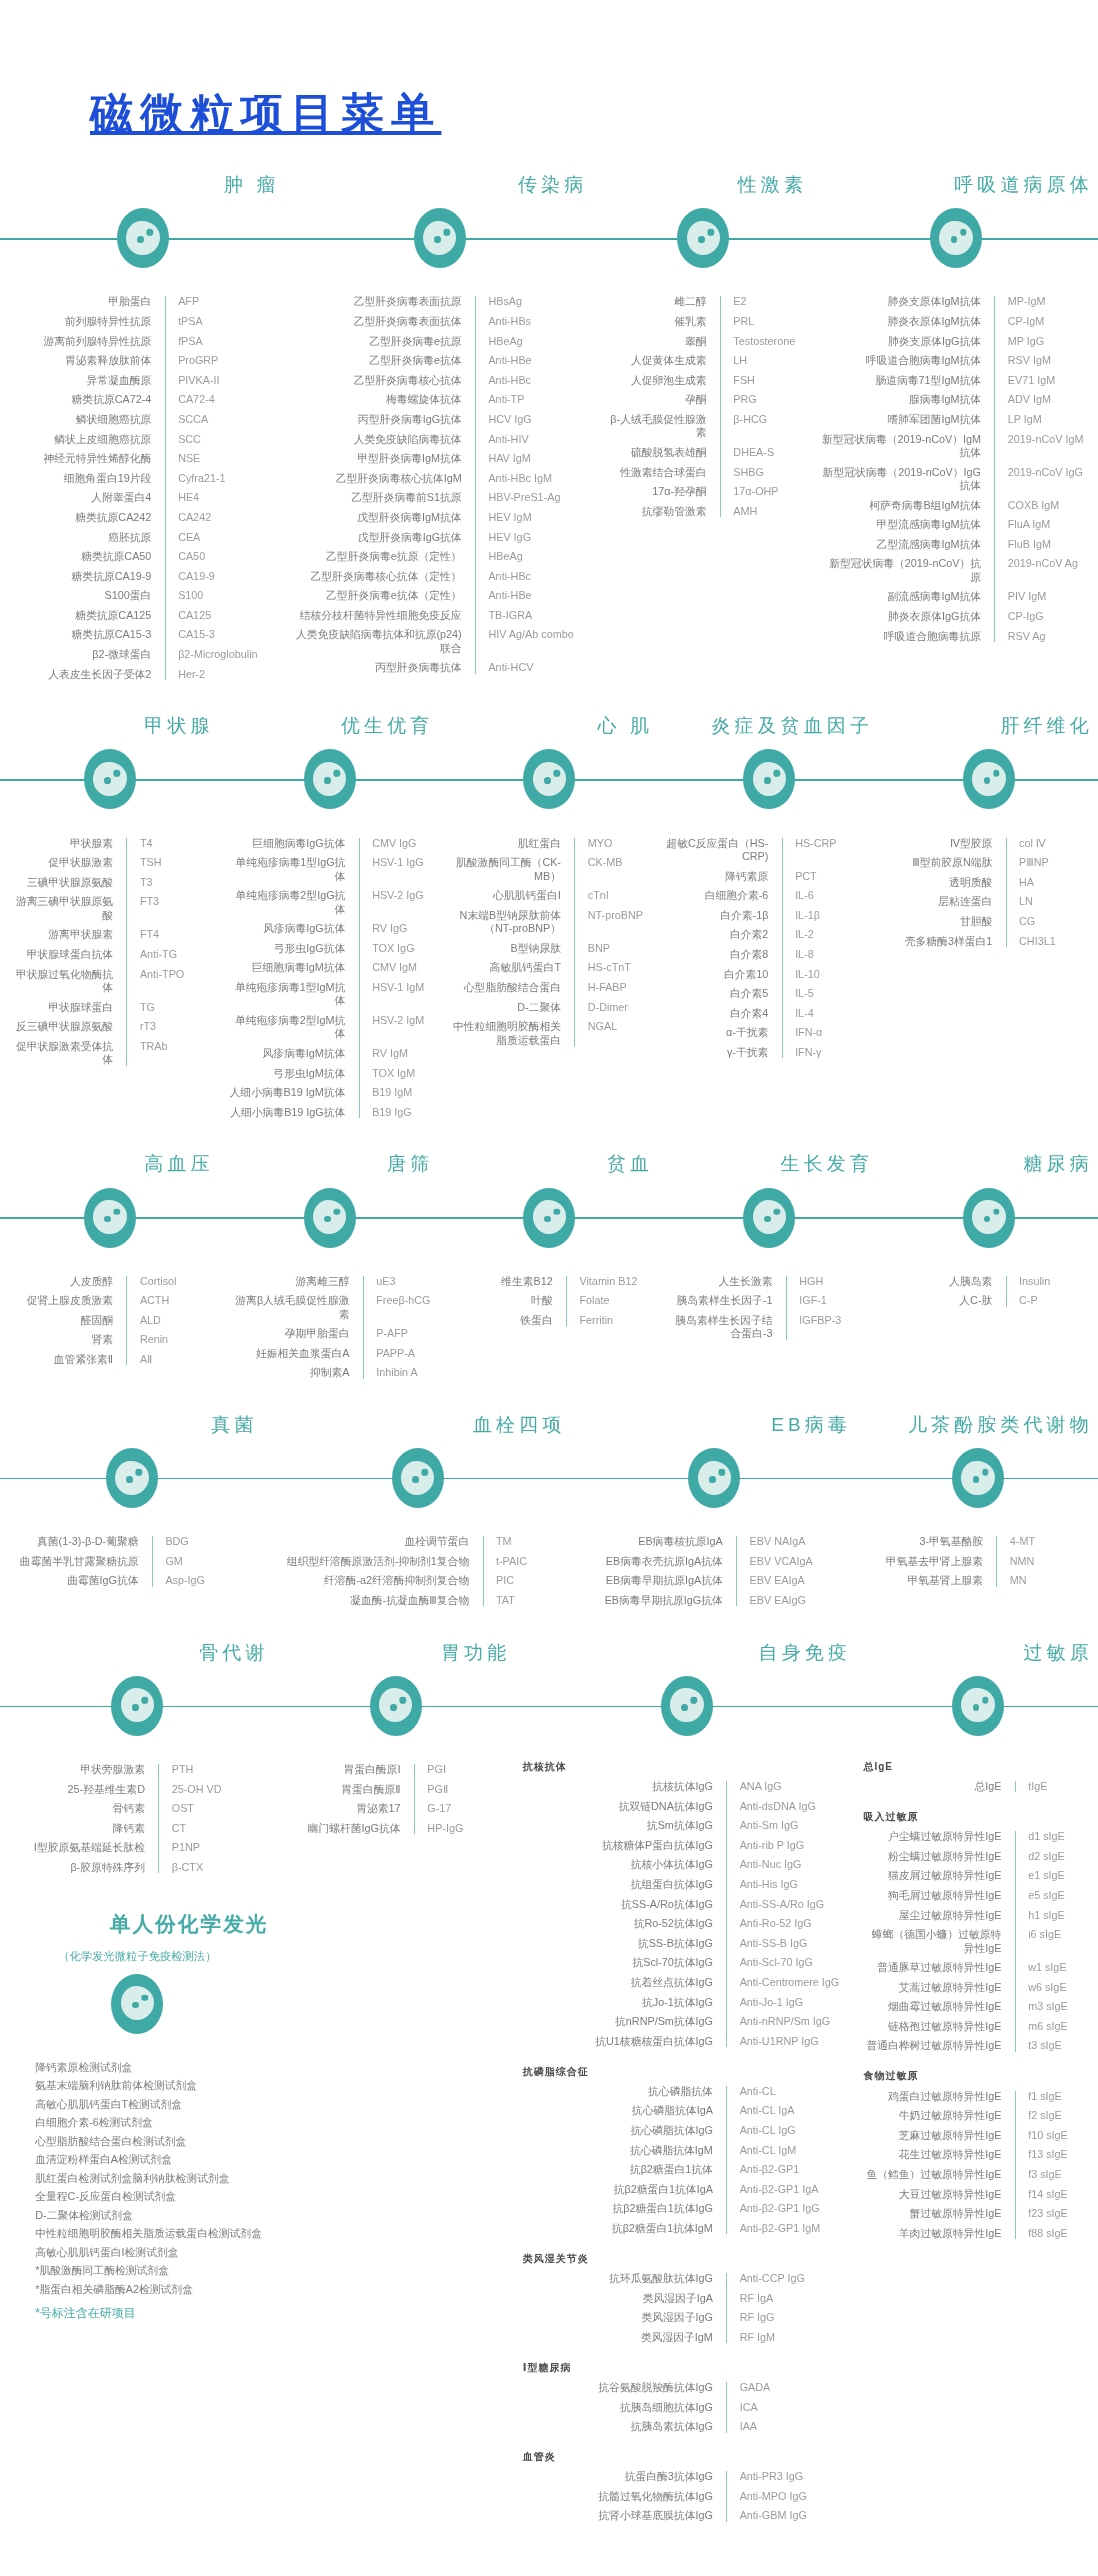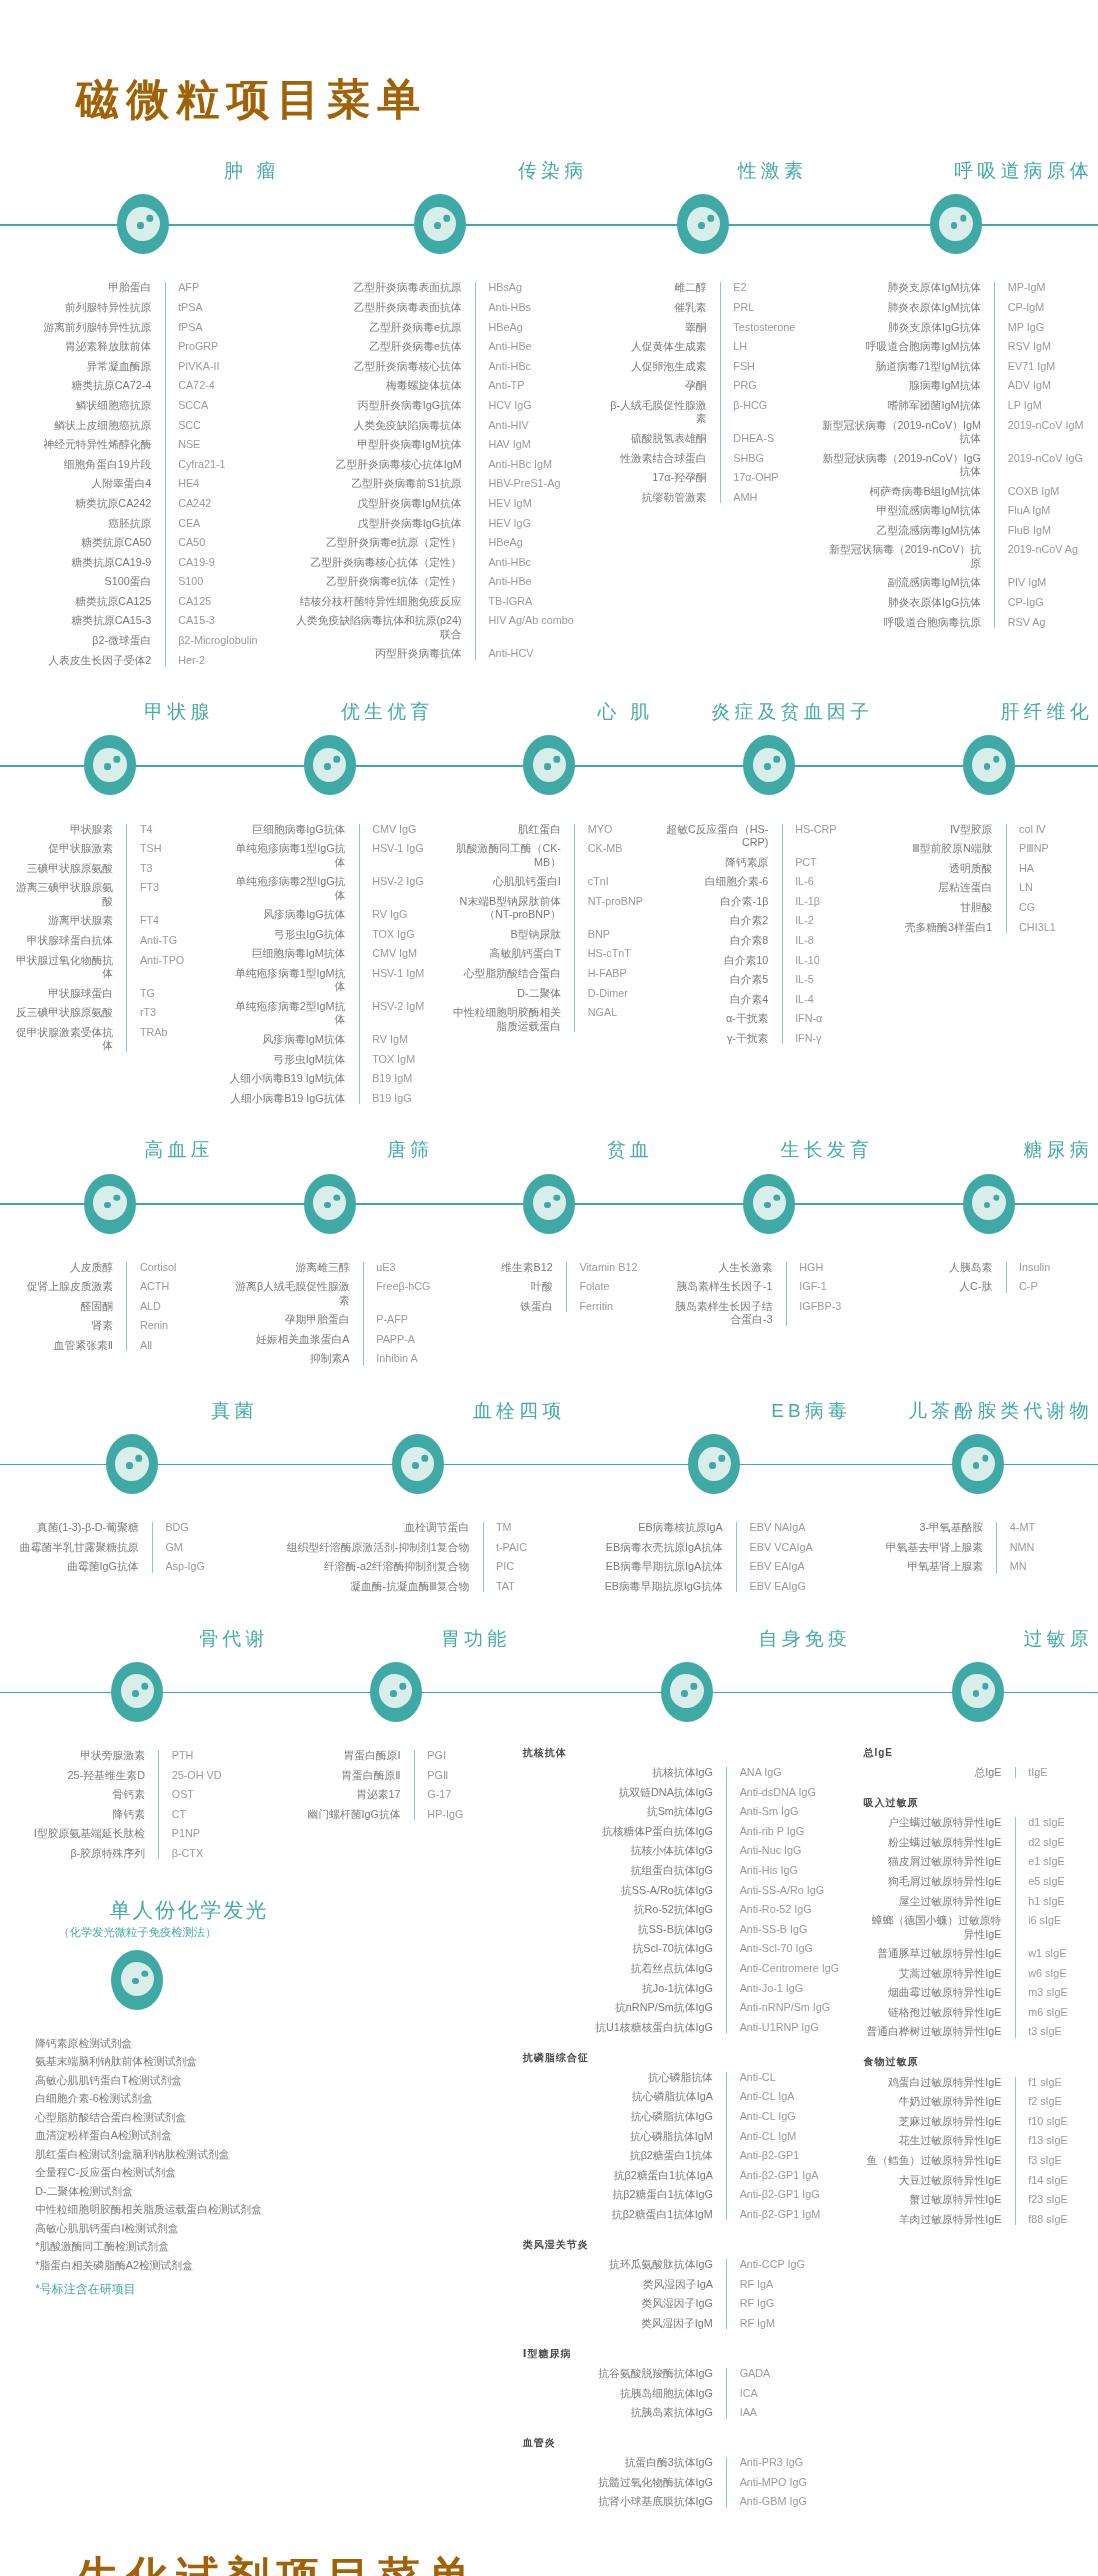--- a/index.html
+++ b/index.html
@@ -1,19 +1,19 @@
 <!DOCTYPE html>
 <html style="font-size:8.2px"><head>
 <meta charset="utf-8">
 <style>
   html,body{margin:0;padding:0;}
   body{width:1099px;height:3768px;overflow:hidden;background:#ffffff;
        font-family:"Liberation Sans","DejaVu Sans",sans-serif;position:relative;}
-  .page-title{color:#a16207;font-size:43px;font-weight:700;letter-spacing:7.2px;
-       margin:4px;padding:67px 0 0 72px;}
+  .page-title{color:#1d4ed8;font-size:43px;font-weight:700;letter-spacing:7.2px;
+       margin:18px;padding:67px 0 0 72px;text-decoration:underline;}
   .page-title.second{padding:33px 0 0 72px;}
   .band{position:relative;margin-top:29px;}
   .band-rule{position:absolute;left:0;right:0;top:66px;height:1.5px;background:#3FA9A5;z-index:0;}
   .cols{display:flex;align-items:flex-start;}
   .col{box-sizing:border-box;padding:0 6.2px;}
   .col-title{text-align:right;color:#45ABA7;font-size:19px;letter-spacing:4.1px;
        margin:0 0 10.3px;min-height:23px;font-weight:400;}
   .icon-wrap{display:flex;justify-content:center;position:relative;z-index:2;}
   .cat-icon{width:52px;height:60px;background:#3FA9A5;border-radius:50%;position:relative;}
   .cat-icon::after{content:"";position:absolute;left:9.3px;right:9.3px;top:12.4px;bottom:13.4px;
@@ -23,21 +23,21 @@
   .items-block{margin-top:24px;}
   .group-label{color:#4A4A4A;font-size:10px;font-weight:700;
        margin:13.4px 0 3.1px;letter-spacing:1px;}
   .items{position:relative;display:grid;grid-template-columns:var(--cnw,58%) 1fr;}
   .items::before{content:"";position:absolute;top:4.1px;bottom:4.1px;left:var(--cnw,58%);
        width:1px;background:#83CAC6;}
   .cn{text-align:right;padding:3.1px 13.4px 3.1px 0;color:#7B7B7B;font-size:10.8px;line-height:13.4px;box-sizing:border-box;}
   .ab{text-align:left;padding:3.1px 0 3.1px 13.4px;color:#9B9B9B;font-size:10.8px;line-height:13.4px;}
   .note{color:#45ABA7;font-size:12px;margin-top:7.2px;padding-left:29px;}
   .chemi{margin-top:33px;}
-  .chemi .col-title{font-size:20.6px;font-weight:400;letter-spacing:2.1px;margin-bottom:1px;color:#45ABA7;}
+  .chemi .col-title{font-size:20.6px;font-weight:700;letter-spacing:2.1px;margin-bottom:11px;color:#45ABA7;}
   .chemi-sub{text-align:center;color:#45ABA7;font-size:11.3px;margin:0 0 9.3px;}
   .chemi-list{margin-top:4px;color:#7B7B7B;font-size:10.8px;line-height:18.5px;padding-left:29px;}
   
   .band-1 .col:nth-child(1){width:26%}.band-1 .col:nth-child(2){width:28%}
   .band-1 .col:nth-child(3){width:20%}.band-1 .col:nth-child(4){width:26%}
   .band-2 .col{width:20%}
   .band-3 .col{width:20%}
   .band-4 .col:nth-child(1){width:24%}.band-4 .col:nth-child(2){width:28%}
   .band-4 .col:nth-child(3){width:26%}.band-4 .col:nth-child(4){width:22%}
   .band-5 .col:nth-child(1){width:25%}.band-5 .col:nth-child(2){width:22%}

